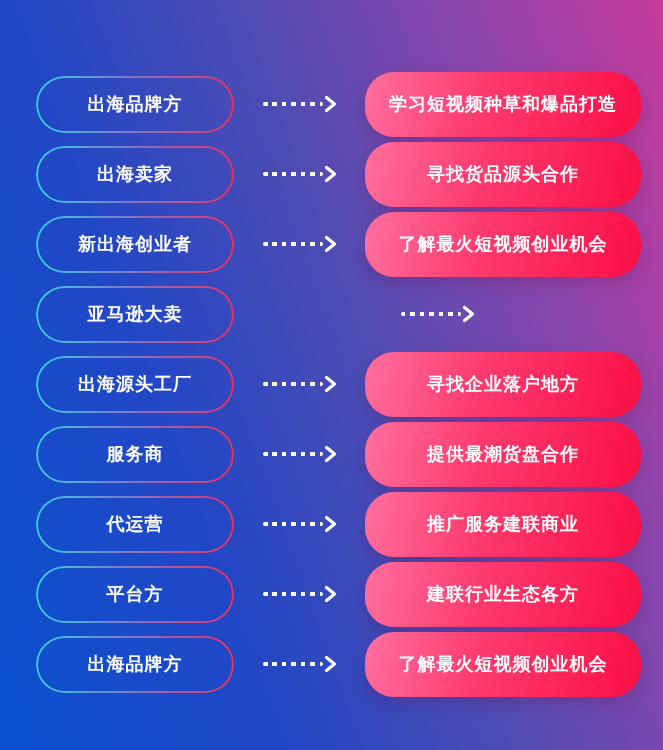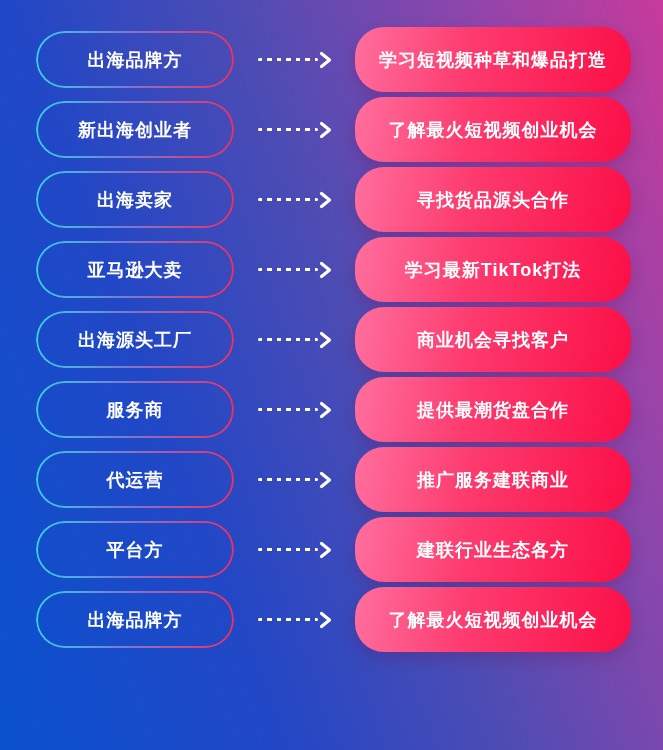--- a/index.html
+++ b/index.html
@@ -1,21 +1,21 @@
 <!DOCTYPE html>
 <html><head>
 <meta charset="utf-8">
 <style>
   html,body{margin:0;padding:0;}
   body{font-family:"Liberation Sans","DejaVu Sans",sans-serif;}
   .canvas{
     width:663px;height:750px;box-sizing:border-box;
     background:linear-gradient(70deg,#0a51ce 0%,#2147c6 30%,#4f4cb3 55%,#8c46ac 78%,#c73a9b 100%);
-    padding:31px 32px 0 36px;
-    display:flex;flex-direction:column;overflow:hidden;
+    padding:31px 22px 0 36px;
+    display:flex;flex-direction:column;overflow:hidden;justify-content:center;
   }
   .row{display:flex;align-items:center;height:57px;margin-bottom:13px;}
   .pill-left{
     position:relative;width:198px;height:57px;border-radius:29px;
     display:flex;align-items:center;justify-content:center;flex:none;
   }
   .pill-left::before{
     content:"";position:absolute;inset:0;border-radius:29px;padding:2px;
     background:linear-gradient(90deg,#35d0e2 0%,#7a7ad0 45%,#ef2f5e 100%);
     -webkit-mask:linear-gradient(#fff 0 0) content-box,linear-gradient(#fff 0 0);
@@ -55,75 +55,72 @@
           <path d="M2.5 2.5 L10.5 9 L2.5 15.5" stroke="#ffffff" stroke-width="3.2" fill="none" stroke-linecap="round" stroke-linejoin="round"></path>
         </svg>
     </div>
     <div class="pill-right">
       <span class="pill-text">学习短视频种草和爆品打造</span>
     </div>
   </div>
 
   <div class="row">
     <div class="pill-left">
+      <span class="pill-text">出海卖家</span>
+    </div>
+    <div class="arrow">
+      <span class="dash-line"></span>
+      <svg class="chev" width="13" height="18" viewBox="0 0 13 18">
+          <path d="M2.5 2.5 L10.5 9 L2.5 15.5" stroke="#ffffff" stroke-width="3.2" fill="none" stroke-linecap="round" stroke-linejoin="round"></path>
+        </svg>
+    </div>
+    <div class="pill-right">
+      <span class="pill-text">寻找货品源头合作</span>
+    </div>
+  </div>
+
+  <div class="row">
+    <div class="pill-left">
       <span class="pill-text">新出海创业者</span>
     </div>
     <div class="arrow">
       <span class="dash-line"></span>
       <svg class="chev" width="13" height="18" viewBox="0 0 13 18">
           <path d="M2.5 2.5 L10.5 9 L2.5 15.5" stroke="#ffffff" stroke-width="3.2" fill="none" stroke-linecap="round" stroke-linejoin="round"></path>
         </svg>
     </div>
     <div class="pill-right">
       <span class="pill-text">了解最火短视频创业机会</span>
     </div>
   </div>
 
   <div class="row">
     <div class="pill-left">
-      <span class="pill-text">出海卖家</span>
-    </div>
-    <div class="arrow">
-      <span class="dash-line"></span>
-      <svg class="chev" width="13" height="18" viewBox="0 0 13 18">
-          <path d="M2.5 2.5 L10.5 9 L2.5 15.5" stroke="#ffffff" stroke-width="3.2" fill="none" stroke-linecap="round" stroke-linejoin="round"></path>
-        </svg>
-    </div>
-    <div class="pill-right">
-      <span class="pill-text">寻找货品源头合作</span>
-    </div>
-  </div>
-
-  <div class="row">
-    <div class="pill-left">
       <span class="pill-text">亚马逊大卖</span>
     </div>
     <div class="arrow">
       <span class="dash-line"></span>
       <svg class="chev" width="13" height="18" viewBox="0 0 13 18">
           <path d="M2.5 2.5 L10.5 9 L2.5 15.5" stroke="#ffffff" stroke-width="3.2" fill="none" stroke-linecap="round" stroke-linejoin="round"></path>
         </svg>
-    </div>
-    <div class="pill-right">
-      <span class="pill-text">学习最新TikTok打法</span>
     </div>
   </div>
 
   <div class="row">
     <div class="pill-left">
       <span class="pill-text">出海源头工厂</span>
     </div>
     <div class="arrow">
       <span class="dash-line"></span>
       <svg class="chev" width="13" height="18" viewBox="0 0 13 18">
           <path d="M2.5 2.5 L10.5 9 L2.5 15.5" stroke="#ffffff" stroke-width="3.2" fill="none" stroke-linecap="round" stroke-linejoin="round"></path>
         </svg>
     </div>
     <div class="pill-right">
-      <span class="pill-text">商业机会寻找客户</span>
+      <span class="pill-text">寻找企业落户地方</span>
     </div>
   </div>
 
 
   <div class="row">
     <div class="pill-left">
       <span class="pill-text">服务商</span>
     </div>
     <div class="arrow">
       <span class="dash-line"></span>

